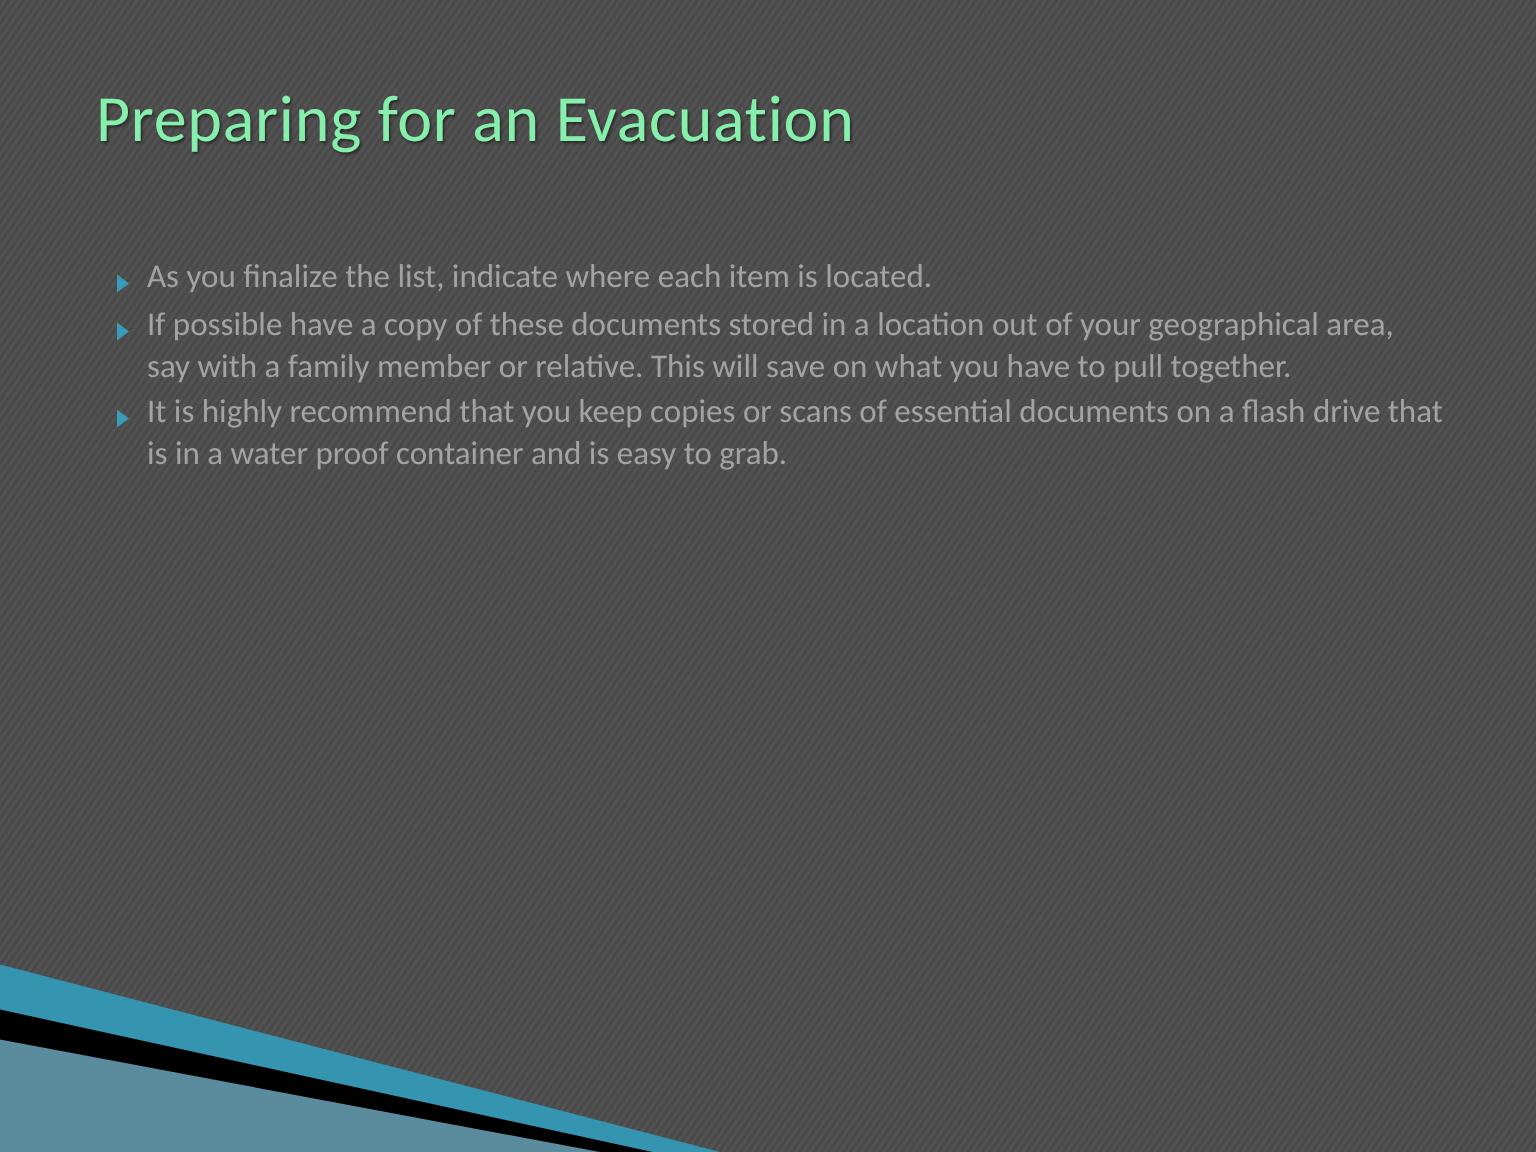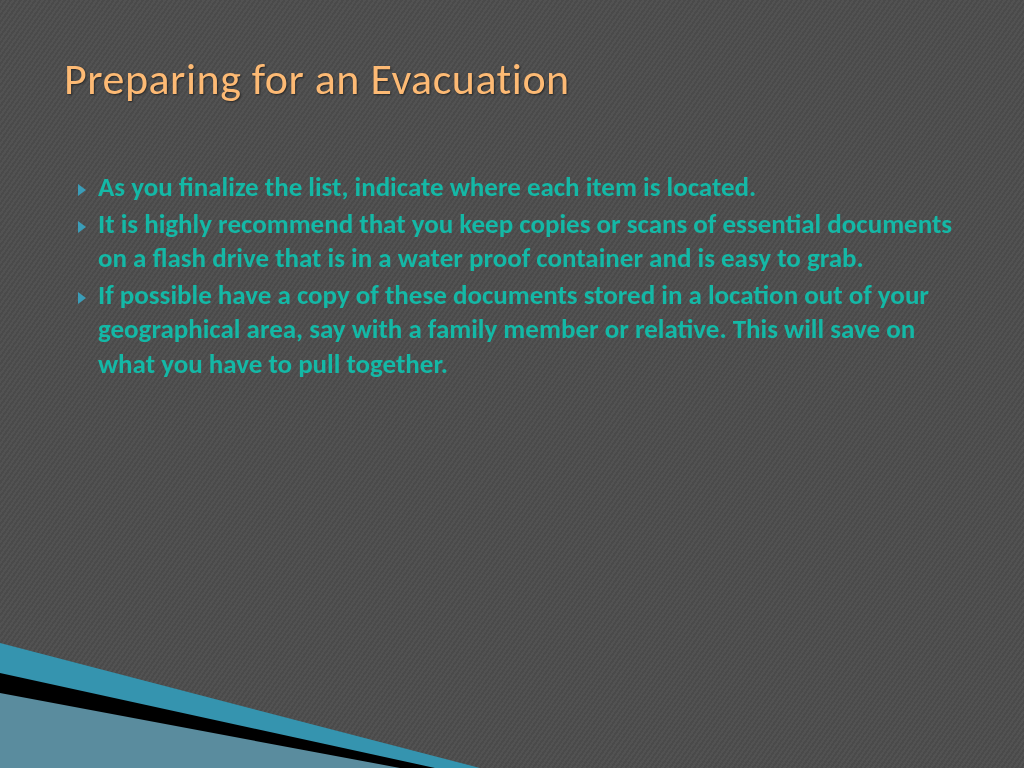--- a/index.html
+++ b/index.html
@@ -26,21 +26,21 @@
         #525252 2px,
         #525252 4px
       );
     }
     .title {
       position: absolute;
       top: 52px;
       left: 64px;
       font-size: 44px;
       font-weight: 400;
-      color: #fdba74;
+      color: #86efac;
       text-shadow: 1px 1px 2px rgba(0,0,0,0.5);
       letter-spacing: 0.5px;
     }
     .content {
       position: absolute;
       top: 170px;
       left: 78px;
       right: 62px;
     }
     .bullet-item {
@@ -51,24 +51,24 @@
     .bullet-icon {
       flex-shrink: 0;
       width: 20px;
       margin-top: 11px;
     }
     .bullet-icon svg {
       width: 10px;
       height: 12px;
     }
     .bullet-text {
-      color: #14b8a6;
-      font-size: 27px;
+      color: #a3a3a3;
+      font-size: 22px;
       line-height: 1.28;
-      font-weight: 700;
+      font-weight: 400;
     }
     .corner-shape {
       position: absolute;
       bottom: 0;
       left: 0;
       width: 480px;
       height: 135px;
       pointer-events: none;
     }
   </style>
@@ -87,29 +87,29 @@
         </svg>
     </span>
     <span class="bullet-text">As you finalize the list, indicate where each item is located.</span>
   </div>
   <div class="bullet-item">
     <span class="bullet-icon">
       <svg viewBox="0 0 10 12">
           <path d="M 0 0 L 8 6 L 0 12 Z" fill="#3a9db8"></path>
         </svg>
     </span>
-    <span class="bullet-text">It is highly recommend that you keep copies or scans of essential documents on a flash drive that is in a water proof container and is easy to grab.</span>
+    <span class="bullet-text">If possible have a copy of these documents stored in a location out of your geographical area, say with a family member or relative. This will save on what you have to pull together.</span>
   </div>
   <div class="bullet-item">
     <span class="bullet-icon">
       <svg viewBox="0 0 10 12">
           <path d="M 0 0 L 8 6 L 0 12 Z" fill="#3a9db8"></path>
         </svg>
     </span>
-    <span class="bullet-text">If possible have a copy of these documents stored in a location out of your geographical area, say with a family member or relative. This will save on what you have to pull together.</span>
+    <span class="bullet-text">It is highly recommend that you keep copies or scans of essential documents on a flash drive that is in a water proof container and is easy to grab.</span>
   </div>
 </div>
 
 <svg class="corner-shape" viewBox="0 0 480 135" preserveAspectRatio="none">
   <polygon points="0,10 480,135 0,135" fill="#3594af"></polygon>
   <polygon points="0,40 435,135 0,135" fill="#000000"></polygon>
   <polygon points="0,60 400,135 0,135" fill="#6aa5ba" opacity="0.85"></polygon>
 </svg>
 
 </body></html>

